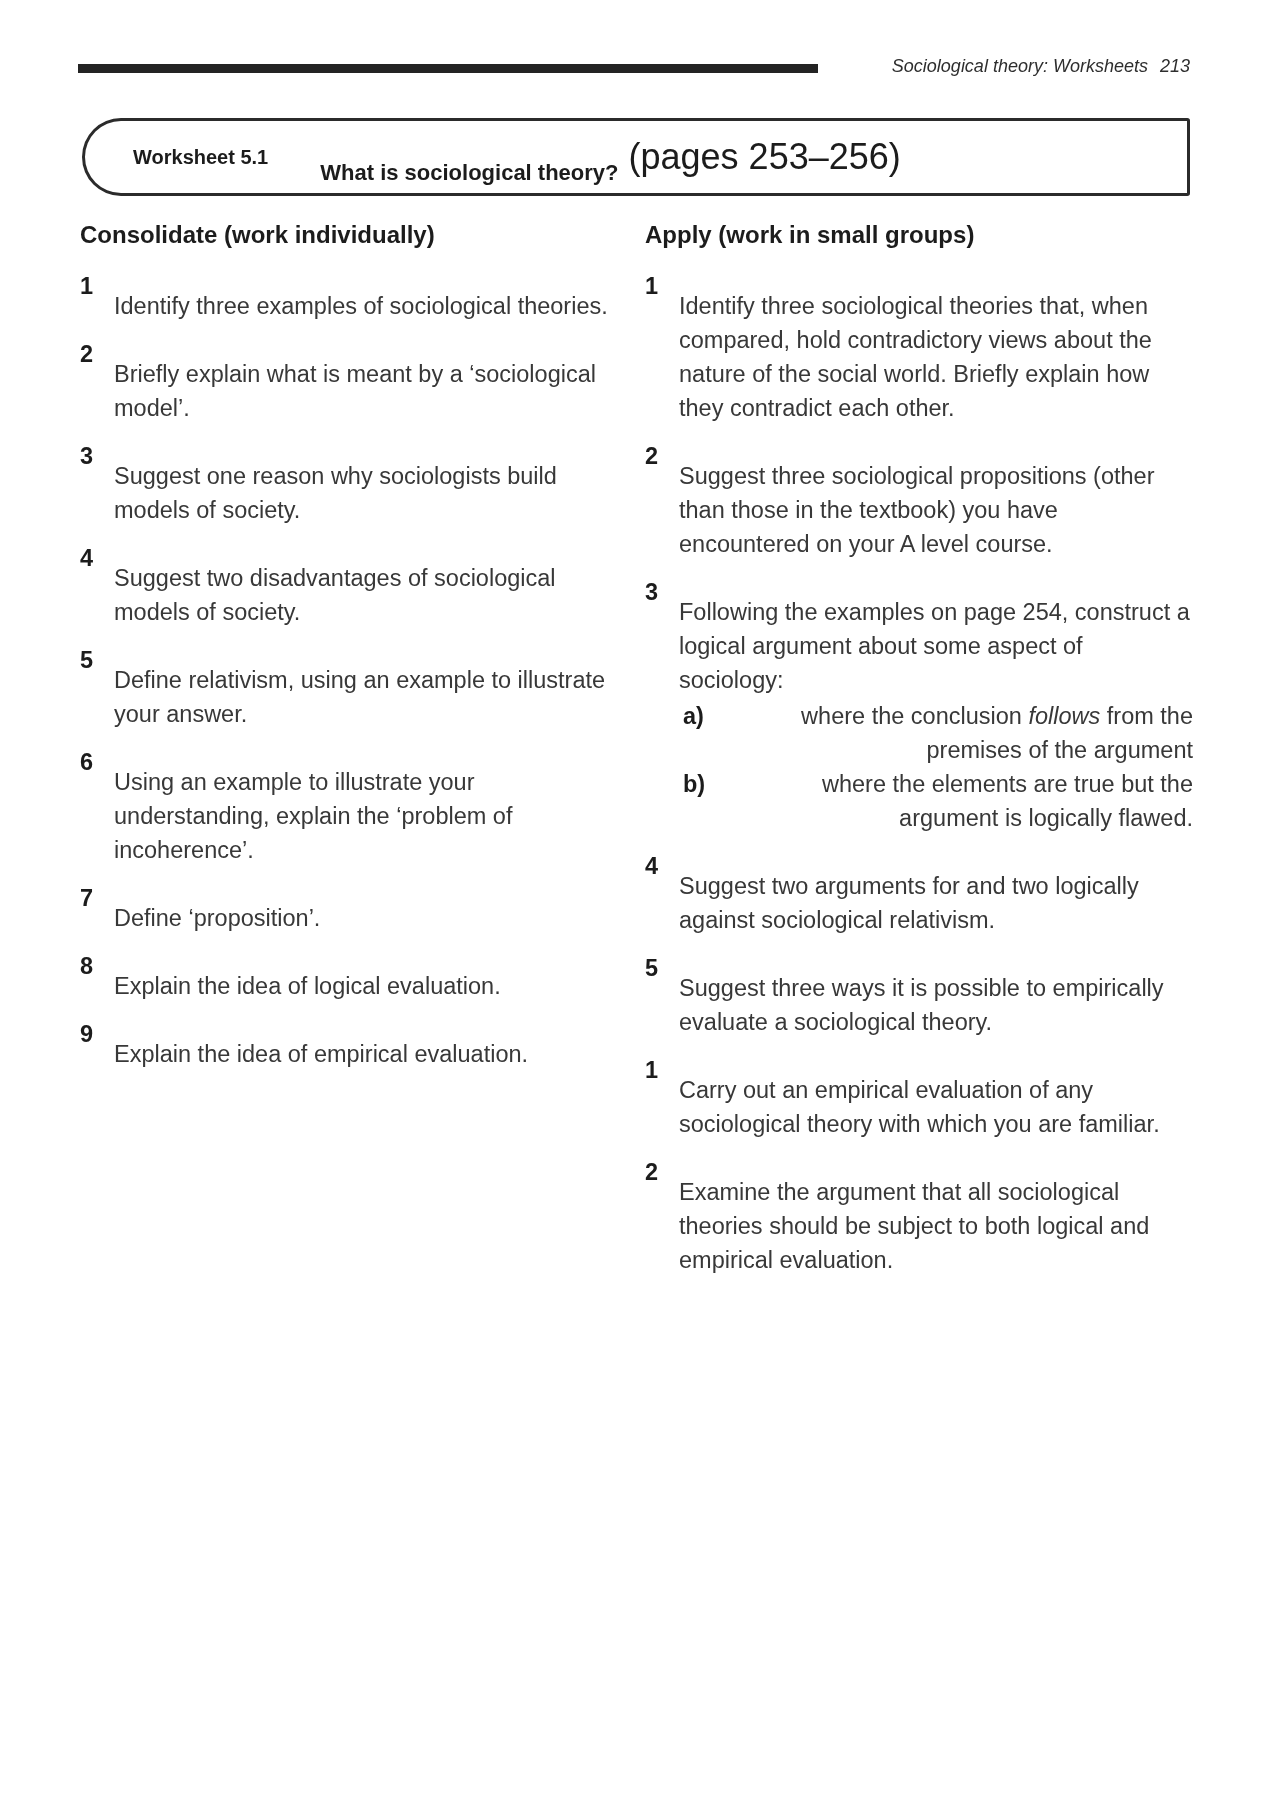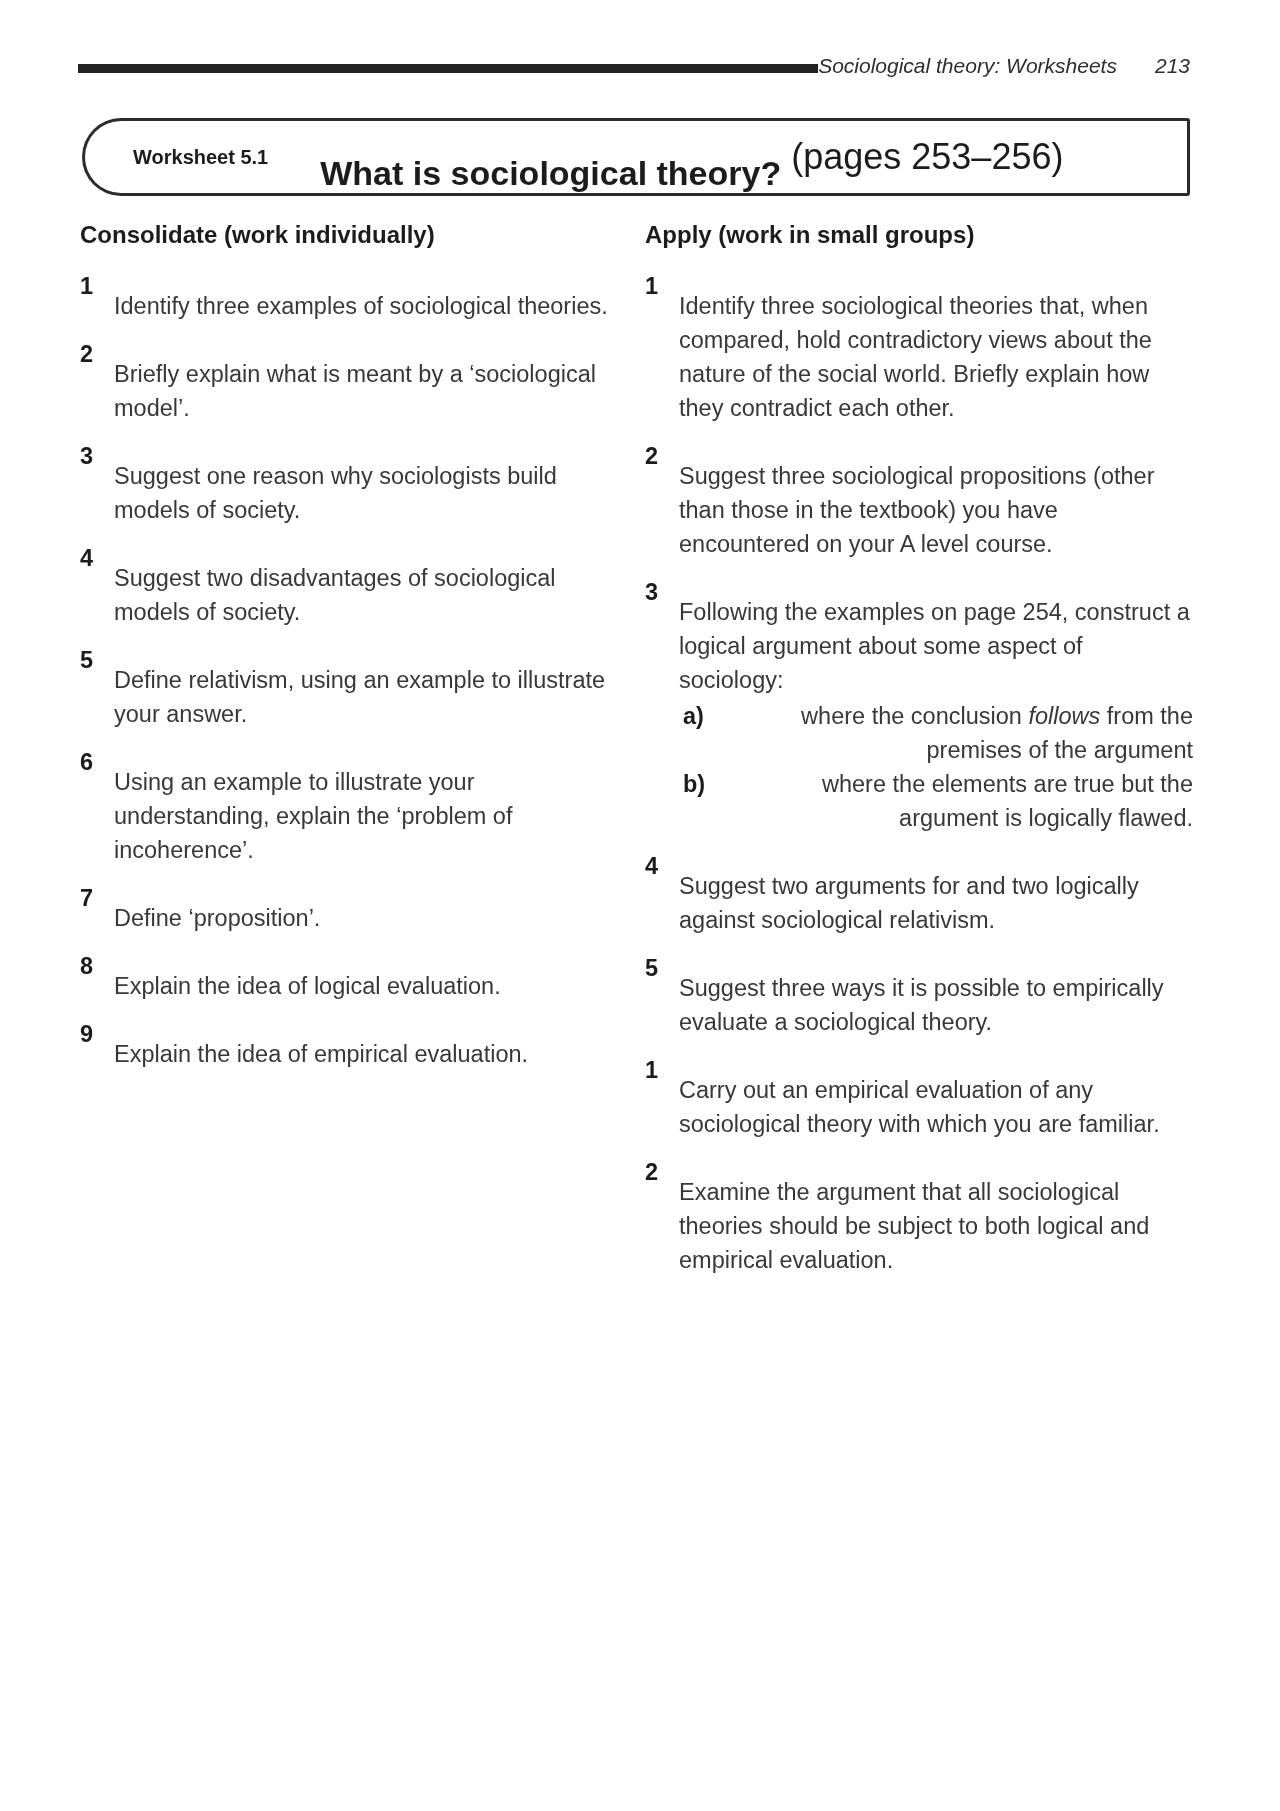--- a/index.html
+++ b/index.html
@@ -16,43 +16,43 @@
   
   .header-rule {
     position:absolute;
     left:78px; top:64px;
     width:740px; height:9px;
     background:#232323;
   }
   .running-head {
     position:absolute;
     top:52px; right:90px;
-    display:flex; align-items:baseline; gap:38px;
+    display:flex; align-items:baseline; gap:12px;
     font-style:italic;
-    font-size:21px; line-height:28px;
+    font-size:18px; line-height:28px;
     color:#2e2e2e;
   }
 
   
   .title-box {
     position:absolute;
     left:82px; top:118px;
     width:1108px; height:78px;
     border:3px solid #2b2b2b;
     border-radius:42px 3px 3px 42px;
     background:#ffffff;
     display:flex; align-items:center;
     padding-left:48px;
   }
   .title-box .ws-label {
     font-weight:bold; font-size:20px; color:#1c1c1c;
     margin-right:52px; white-space:nowrap;
   }
   .title-box .ws-title {
-    font-weight:bold; font-size:34px; color:#1c1c1c;
+    font-weight:bold; font-size:22px; color:#1c1c1c;
     white-space:nowrap;
     margin-top:32px;
   }
   .title-box .ws-pages {
     font-weight:normal; font-size:36px; color:#1c1c1c;
     margin-left:10px; white-space:nowrap;
   }
 
   
   .col { position:absolute; top:218px; }

